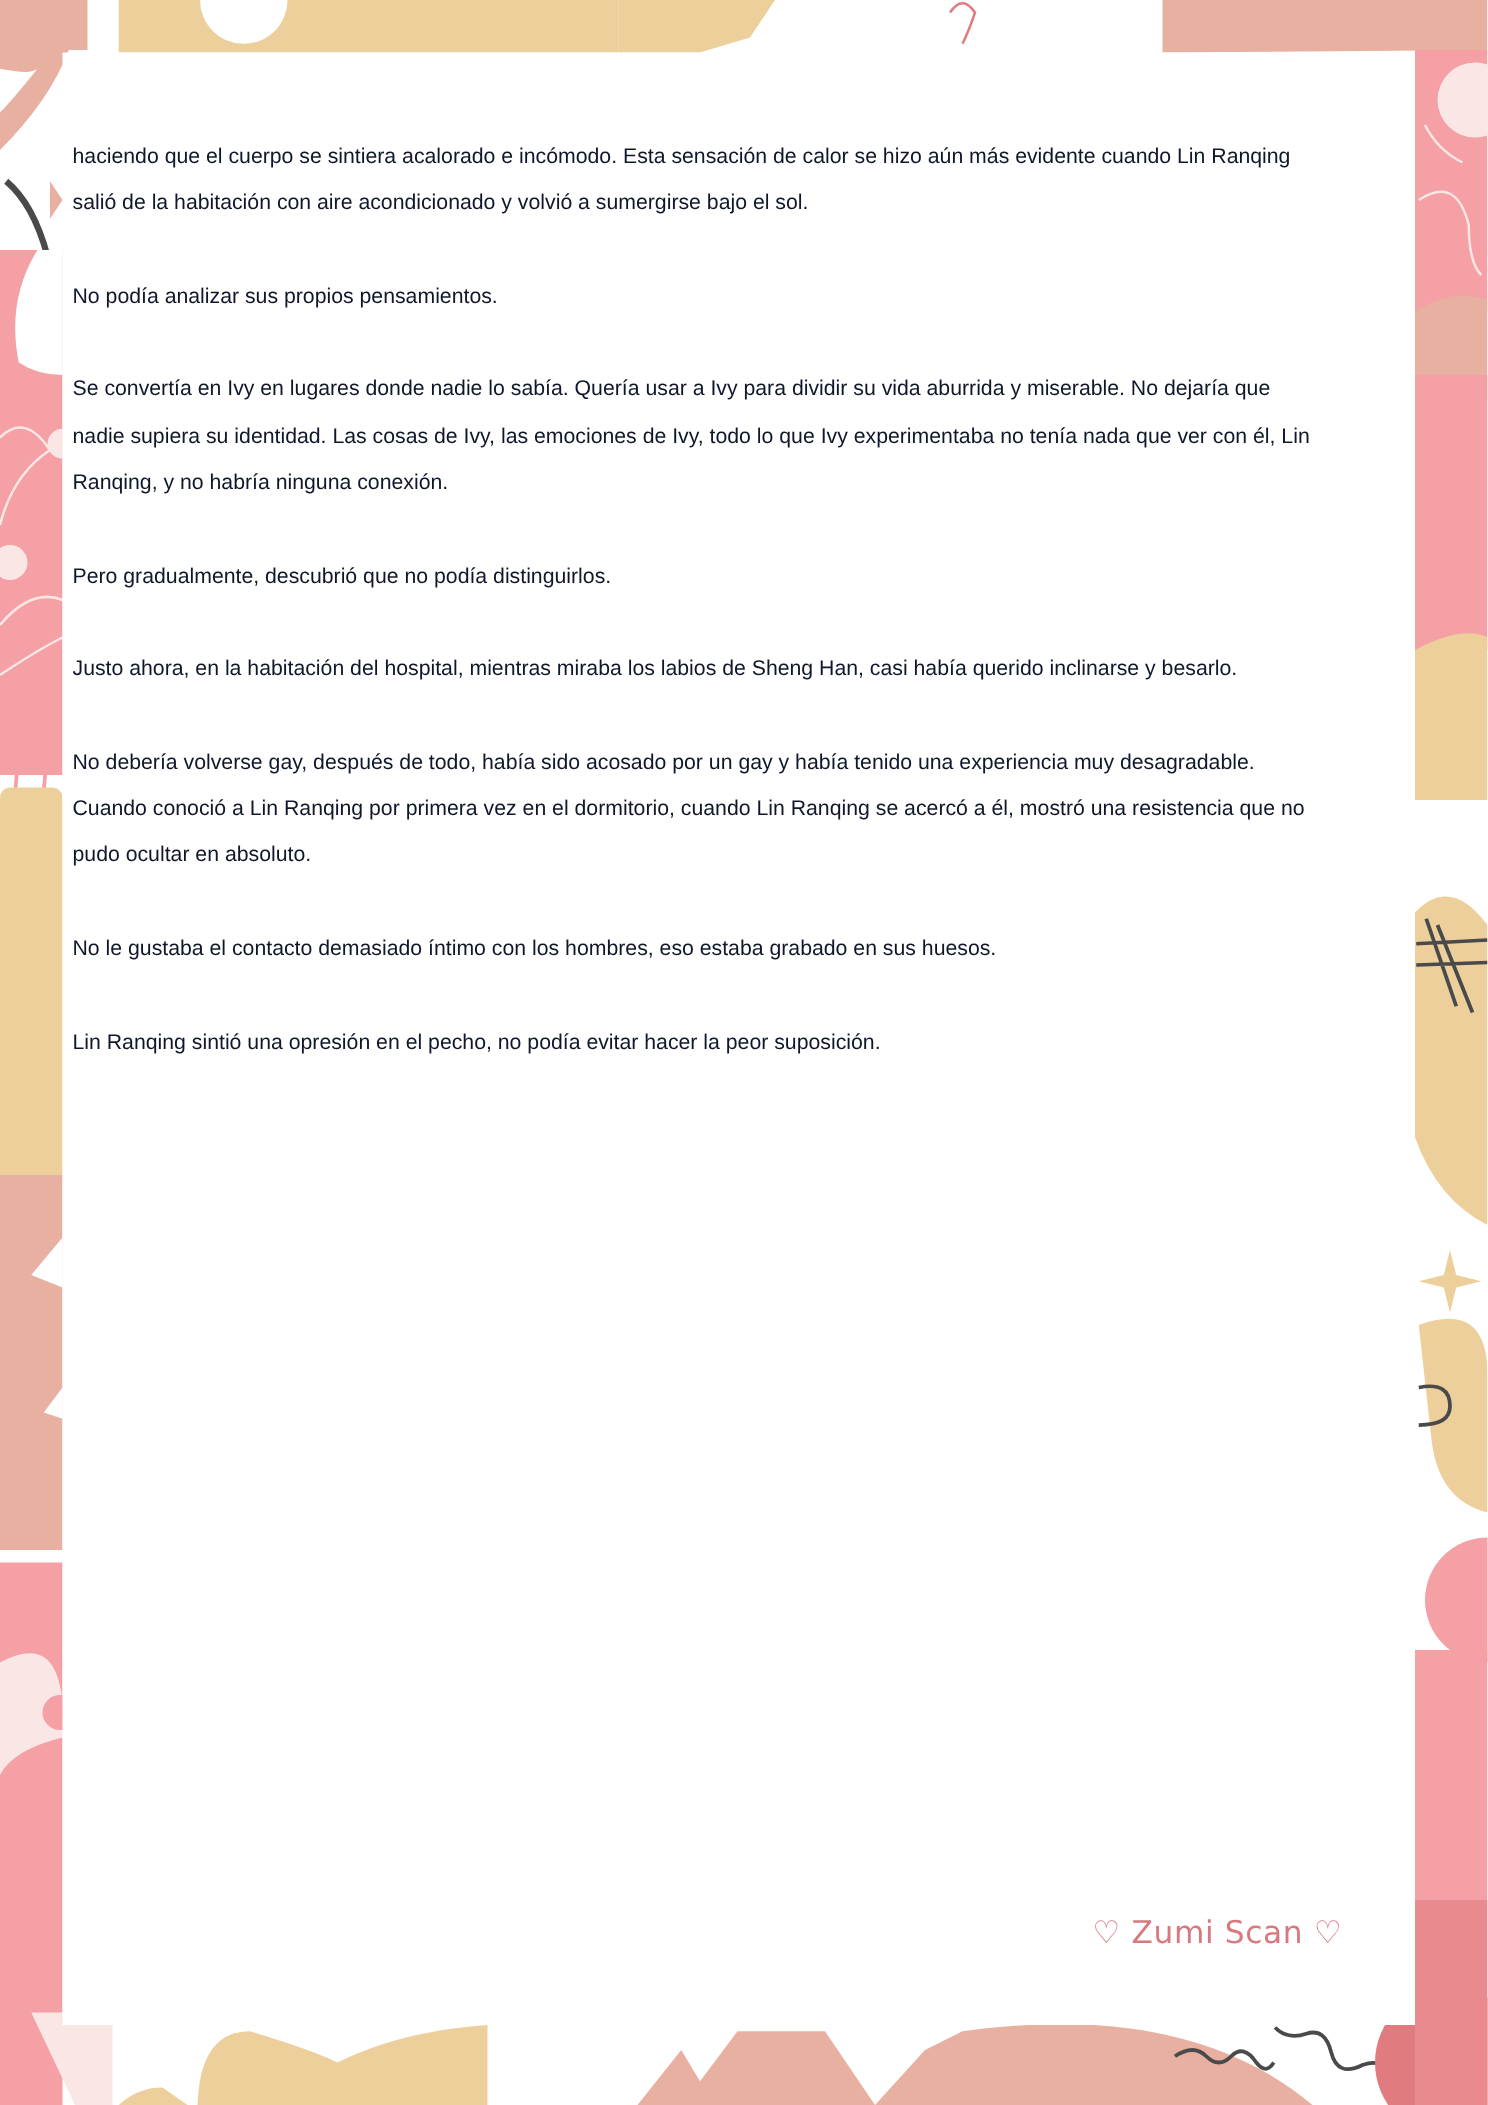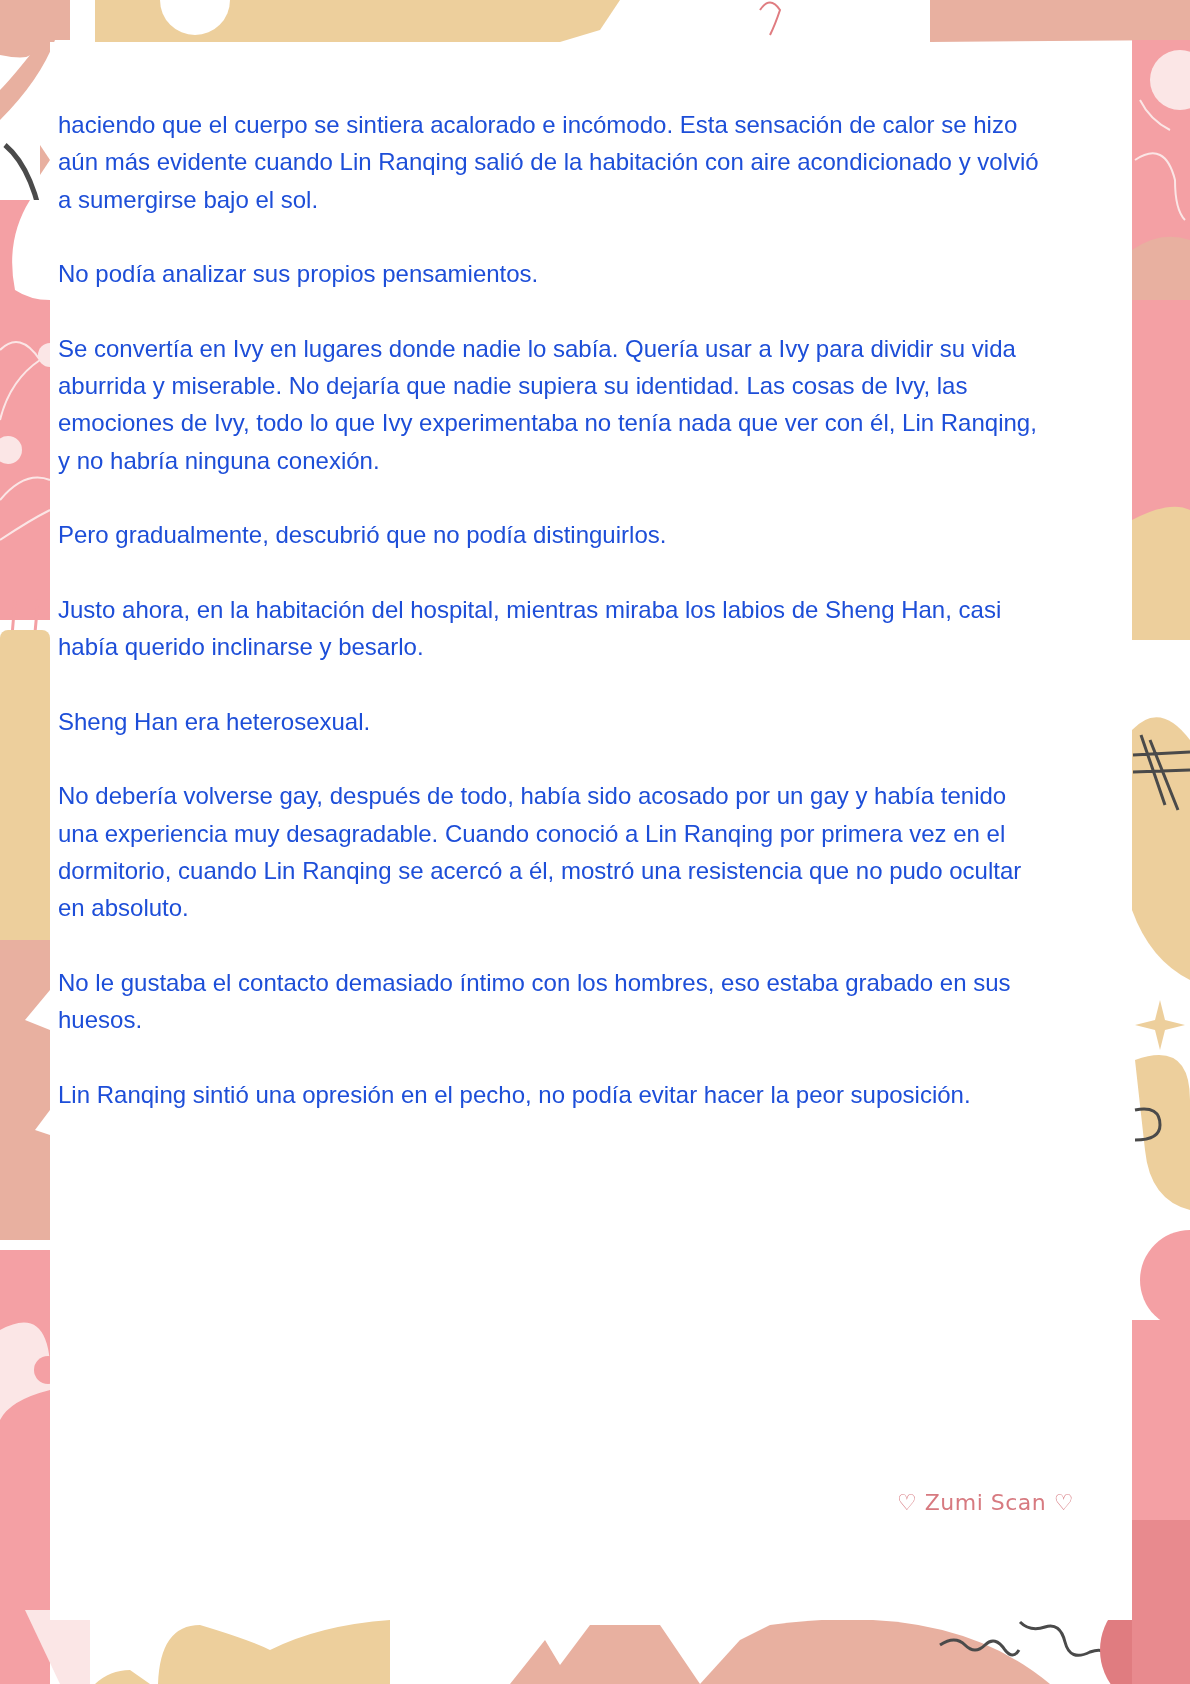--- a/index.html
+++ b/index.html
@@ -8,26 +8,26 @@
     background: #ffffff;
     font-family: "Liberation Sans", "DejaVu Sans", sans-serif;
   }
   .deco { position: absolute; }
   .page {
     position: absolute; left: 50px; top: 42px; width: 1082px; height: 1578px;
     background: #ffffff;
   }
   .content {
     position: absolute; left: 58px; top: 106px; width: 990px;
-    font-size: 24px; line-height: 37.3px; color: #1d4ed8;
+    font-size: 17px; line-height: 37.3px; color: #0f172a;
   }
   .content p { margin: 0 0 37.3px 0; }
   .watermark {
-    position: absolute; right: 116px; top: 1490px;
-    font-family: "DejaVu Sans", sans-serif; font-size: 22px; color: #d77a80;
+    position: absolute; right: 116px; top: 1531px;
+    font-family: "DejaVu Sans", sans-serif; font-size: 25px; color: #d77a80;
     letter-spacing: 0.5px;
   }
 </style>
 </head>
 <body>
 
 <svg class="deco" width="1190" height="1684" viewBox="0 0 1190 1684" style="left:0;top:0;">
 
   <rect x="95" y="0" width="400" height="42" fill="#edcf9c"></rect>
   <circle cx="195" cy="0" r="35" fill="#ffffff"></circle>
@@ -81,19 +81,18 @@
 </svg>
 
 <div class="page"></div>
 
 <div class="content">
   <p>haciendo que el cuerpo se sintiera acalorado e incómodo. Esta sensación de calor se hizo aún más evidente cuando Lin Ranqing salió de la habitación con aire acondicionado y volvió a sumergirse bajo el sol.</p>
   <p>No podía analizar sus propios pensamientos.</p>
   <p>Se convertía en Ivy en lugares donde nadie lo sabía. Quería usar a Ivy para dividir su vida aburrida y miserable. No dejaría que nadie supiera su identidad. Las cosas de Ivy, las emociones de Ivy, todo lo que Ivy experimentaba no tenía nada que ver con él, Lin Ranqing, y no habría ninguna conexión.</p>
   <p>Pero gradualmente, descubrió que no podía distinguirlos.</p>
   <p>Justo ahora, en la habitación del hospital, mientras miraba los labios de Sheng Han, casi había querido inclinarse y besarlo.</p>
-  <p>Sheng Han era heterosexual.</p>
   <p>No debería volverse gay, después de todo, había sido acosado por un gay y había tenido una experiencia muy desagradable. Cuando conoció a Lin Ranqing por primera vez en el dormitorio, cuando Lin Ranqing se acercó a él, mostró una resistencia que no pudo ocultar en absoluto.</p>
   <p>No le gustaba el contacto demasiado íntimo con los hombres, eso estaba grabado en sus huesos.</p>
   <p>Lin Ranqing sintió una opresión en el pecho, no podía evitar hacer la peor suposición.</p>
 </div>
 
 <div class="watermark">♡ Zumi Scan ♡</div>
 
 </body></html>

